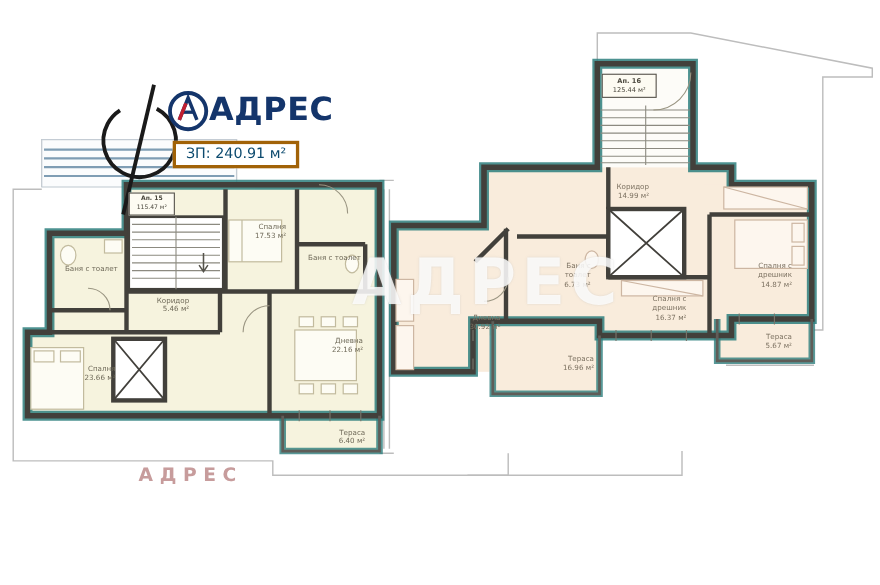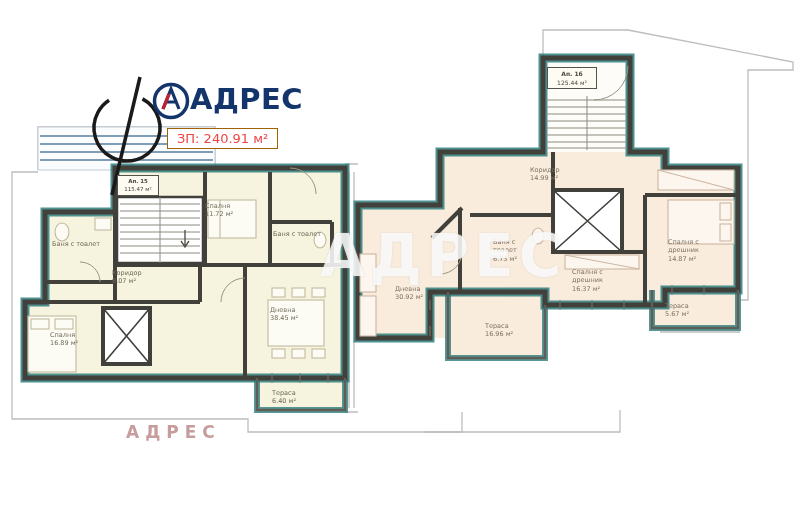--- a/index.html
+++ b/index.html
@@ -1,33 +1,33 @@
 <!DOCTYPE html>
 <html><head>
 <meta charset="utf-8">
 <style>
   html,body{margin:0;padding:0;background:#ffffff;}
   #stage{position:relative;width:800px;height:532px;background:#ffffff;overflow:hidden;
          font-family:"DejaVu Sans",sans-serif;}
   #plan-svg{position:absolute;left:0;top:0;}
   
-  .rl{position:absolute;text-align:left;color:#6f6a59;font-size:6.5px;line-height:1.3;}
+  .rl{position:absolute;text-align:right;color:#6f6a59;font-size:6.5px;line-height:1.3;}
   .rl .nm{display:block;}
   .rl .ar{display:block;}
   .rl-r{color:#7d7262;}
   
   .unitbox{position:absolute;background:#fdfbf2;border:1px solid #55524a;
            font-size:5.5px;font-weight:bold;color:#4a473d;text-align:center;
            line-height:1.5;padding:1px 2px;}
   .unitbox .ar{font-weight:normal;}
   
   .brand{position:absolute;left:190px;top:82px;font-size:29px;font-weight:800;
          color:#14356b;letter-spacing:0.5px;}
-  .zpbox{position:absolute;left:167px;top:128px;border:1px solid #a16207;background:#fff;
-         font-size:13px;color:#ef4444;padding:2px 9px;}
+  .zpbox{position:absolute;left:157px;top:128px;border:3px solid #a16207;background:#fff;
+         font-size:13px;color:#0c4a6e;padding:2px 9px;}
   
   .wm-center{position:absolute;left:320px;top:222px;width:270px;font-size:58px;font-weight:700;
              letter-spacing:5px;color:rgba(255,255,255,0.80);
              text-shadow:0 0 2px rgba(185,185,185,0.45);}
   .wm-sub{position:absolute;left:443px;top:284px;font-size:19px;font-weight:400;
           color:rgba(255,255,255,0.9);text-shadow:0 0 1px rgba(170,170,170,0.5);}
   .wm-bottom{position:absolute;left:126px;top:422px;font-size:17px;font-weight:700;
              letter-spacing:6px;color:#c79c9c;}
 </style>
 </head>
@@ -186,37 +186,37 @@
     <span class="nm">Ап. 16</span>
     <span class="ar">125.44 м²</span>
   </div>
 
   <div class="rl" style="left:52px;top:240px;width:55px;">
     <span class="nm">Баня с тоалет</span>
     <span class="ar"></span>
   </div>
   <div class="rl" style="left:205px;top:202px;width:55px;">
     <span class="nm">Спалня</span>
-    <span class="ar">11.72 м²</span>
+    <span class="ar">17.53 м²</span>
   </div>
   <div class="rl" style="left:273px;top:230px;width:55px;">
     <span class="nm">Баня с тоалет</span>
     <span class="ar"></span>
   </div>
   <div class="rl" style="left:112px;top:269px;width:60px;">
     <span class="nm">Коридор</span>
-    <span class="ar">8.07 м²</span>
+    <span class="ar">5.46 м²</span>
   </div>
   <div class="rl" style="left:270px;top:306px;width:60px;">
     <span class="nm">Дневна</span>
-    <span class="ar">38.45 м²</span>
+    <span class="ar">22.16 м²</span>
   </div>
   <div class="rl" style="left:50px;top:331px;width:55px;">
     <span class="nm">Спалня</span>
-    <span class="ar">16.89 м²</span>
+    <span class="ar">23.66 м²</span>
   </div>
   <div class="rl" style="left:272px;top:389px;width:60px;">
     <span class="nm">Тераса</span>
     <span class="ar">6.40 м²</span>
   </div>
 
   <div class="rl rl-r" style="left:530px;top:166px;width:60px;">
     <span class="nm">Коридор</span>
     <span class="ar">14.99 м²</span>
   </div>

